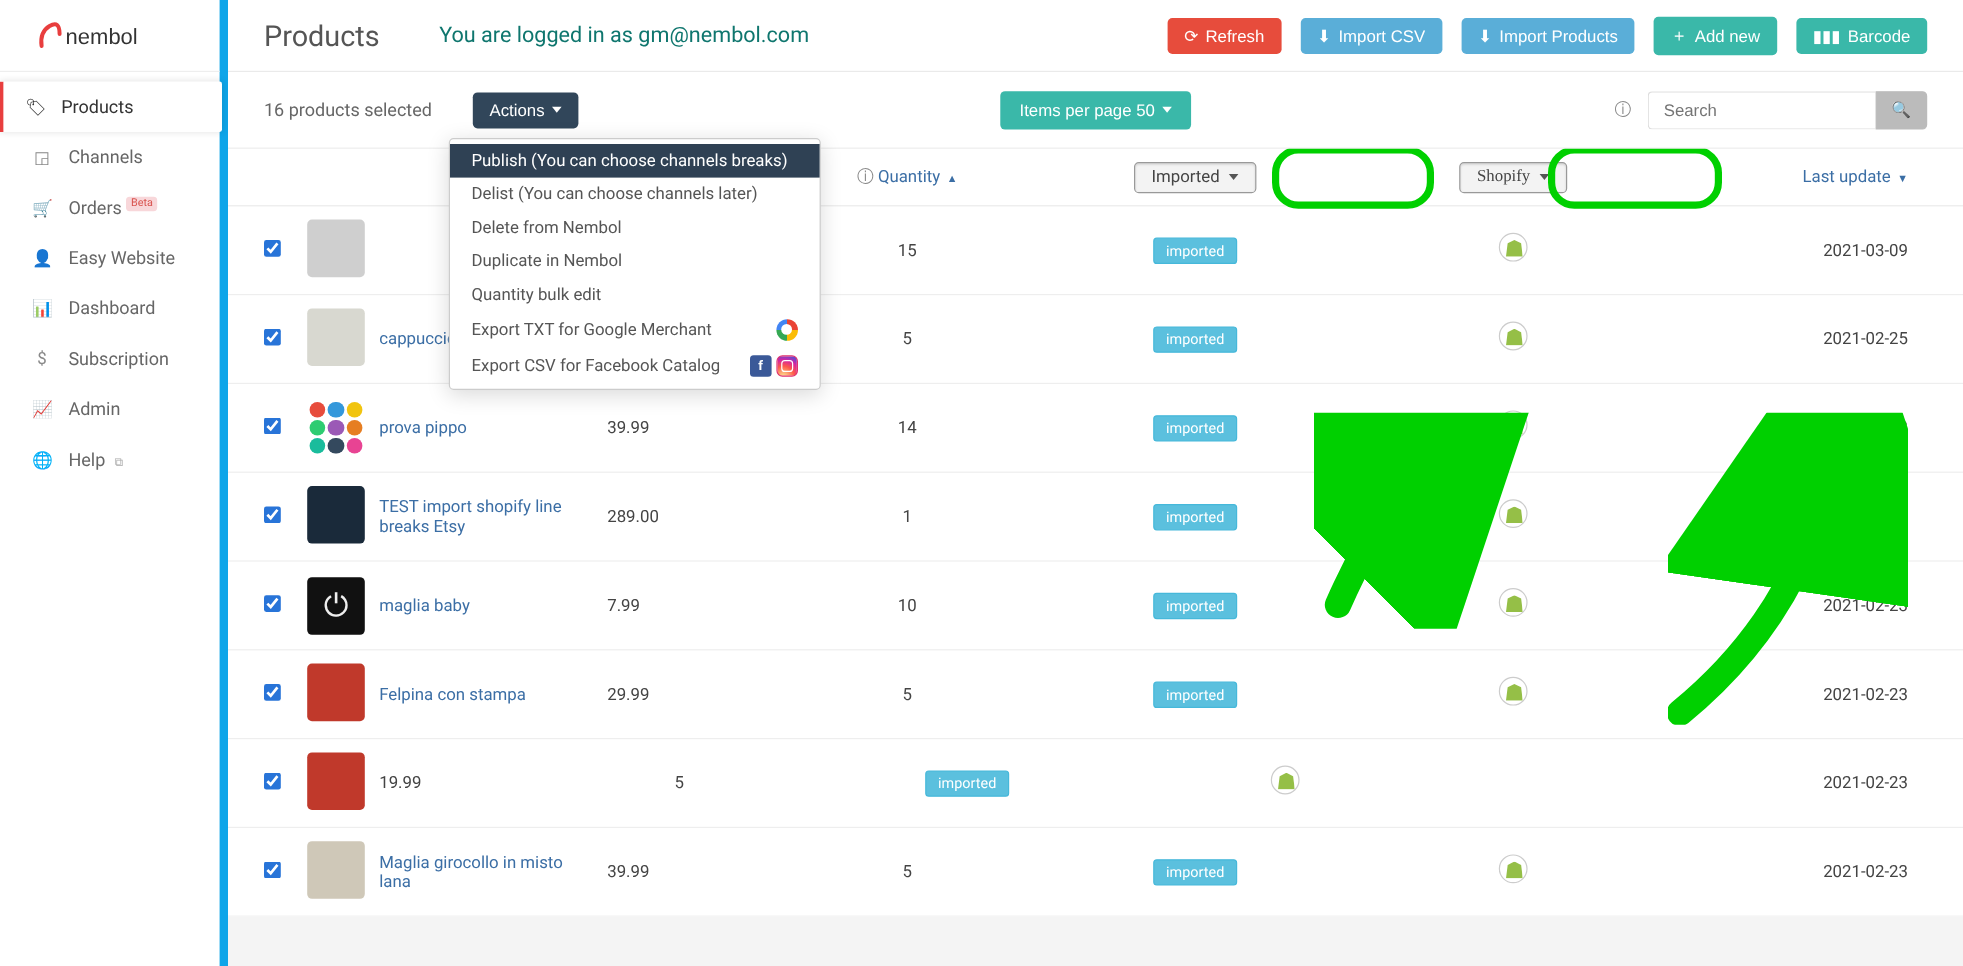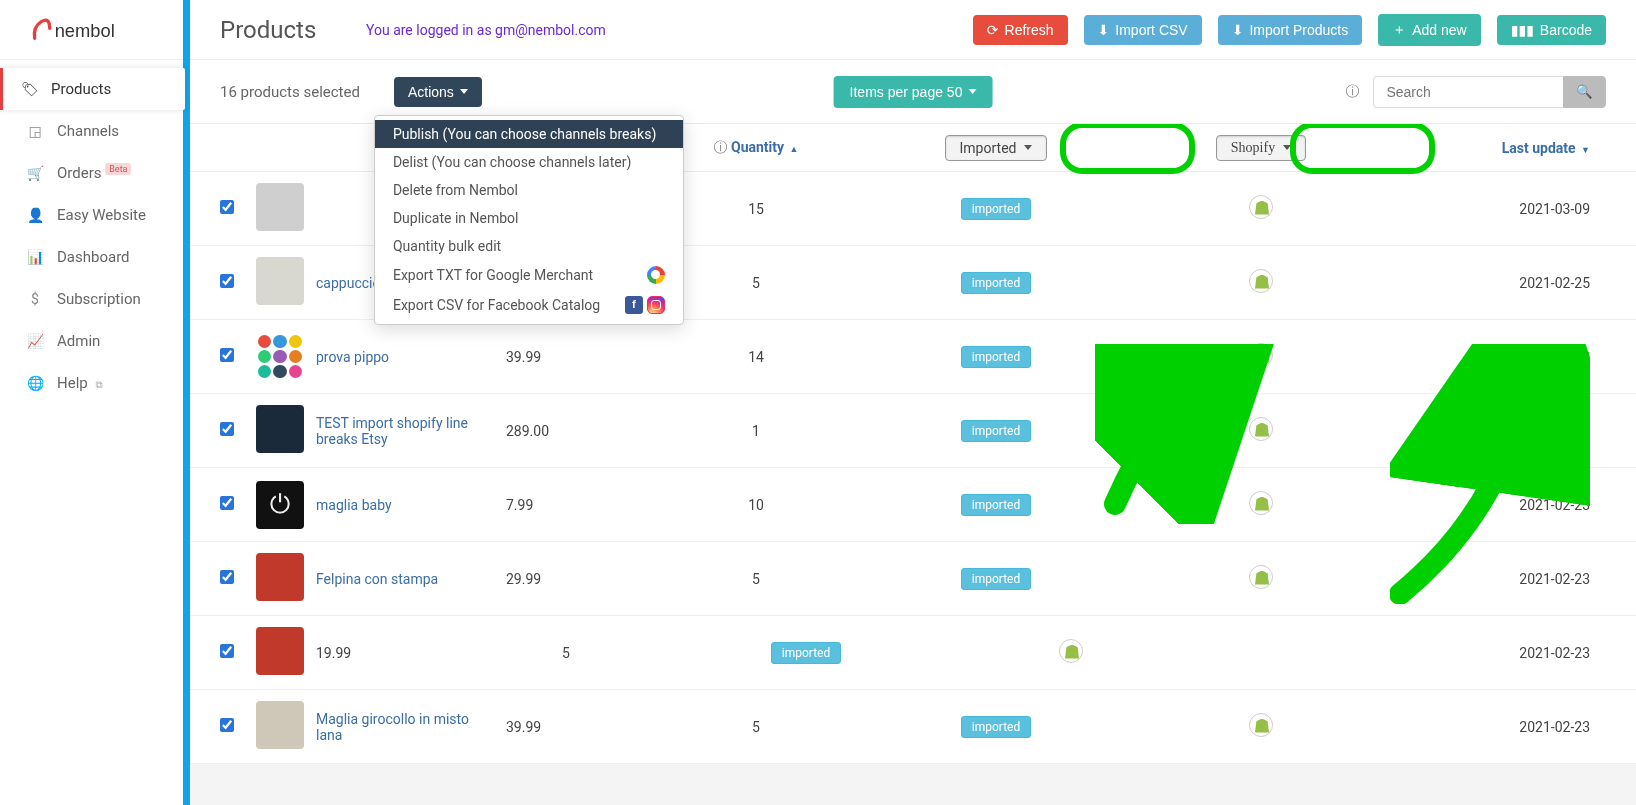--- a/index.html
+++ b/index.html
@@ -17,21 +17,21 @@
     .nav-item.active .nav-icon { color: #333; }
     .nav-item .nav-label { font-size: 15px; }
     .badge-beta { font-size: 9px; background: #f8d7da; color: #d9534f; padding: 1px 4px; border-radius: 3px; vertical-align: super; }
     .ext-icon { font-size: 10px; color: #aaa; margin-left: 4px; }
 
     
     .main { margin-left: 190px; height: 100vh; display: flex; flex-direction: column; }
 
     .topbar { background: #fff; height: 60px; display: flex; align-items: center; padding: 0 30px; border-bottom: 1px solid #eaeaea; gap: 16px; }
     .page-title { font-size: 24px; color: #555; font-weight: 400; width: 130px; }
-    .login-status { color: #6d28d9; font-size: 14px; flex: 1; }
+    .login-status { color: #0f766e; font-size: 18px; flex: 1; }
     .btn { display: inline-flex; align-items: center; gap: 6px; padding: 7px 14px; border-radius: 4px; color: #fff; font-size: 14px; cursor: pointer; border: none; }
     .btn-red { background: #e74c3c; }
     .btn-blue { background: #5bc0de; background: #5aaed8; }
     .btn-teal { background: #3ab8a9; }
 
     .controlbar { background: #fff; height: 64px; display: flex; align-items: center; padding: 0 30px; gap: 14px; border-bottom: 1px solid #eaeaea; position: relative; }
     .selected-count { color: #666; font-size: 15px; }
     .actions-wrap { position: relative; padding-left: 20px; }
     .btn-actions { background: #31465a; color: #fff; padding: 7px 14px; border-radius: 4px; font-size: 14px; display: inline-flex; align-items: center; gap: 6px; cursor: pointer; border: none; }
     .caret { display: inline-block; width: 0; height: 0; border-left: 4px solid transparent; border-right: 4px solid transparent; border-top: 5px solid currentColor; vertical-align: middle; }
@@ -49,21 +49,21 @@
     .spacer { flex: 1; }
     .items-per-page { background: #3ab8a9; color: #fff; padding: 8px 16px; border-radius: 4px; font-size: 14px; cursor: pointer; border: none; display: inline-flex; align-items: center; gap: 6px; }
     .info-icon { color: #888; font-size: 14px; }
     .search-wrap { display: flex; }
     .search-input { border: 1px solid #ddd; border-right: none; border-radius: 4px 0 0 4px; padding: 7px 12px; font-size: 14px; width: 190px; }
     .search-btn { background: #bbb; border: 1px solid #bbb; border-radius: 0 4px 4px 0; color: #fff; padding: 0 12px; cursor: pointer; }
 
     
     .tablewrap { background: #fff; overflow: hidden; }
     .thead { display: flex; align-items: center; height: 48px; border-bottom: 1px solid #eaeaea; color: #666; font-size: 14px; padding: 0 30px; position: relative; }
-    .thead .sortable { color: #3b6ea5; cursor: pointer; font-weight: bold; }
+    .thead .sortable { color: #3b6ea5; cursor: pointer; }
     .thead .sort-caret { font-size: 9px; color: #3b6ea5; margin-left: 2px; }
     .trow { display: flex; align-items: center; min-height: 74px; border-bottom: 1px solid #eee; padding: 10px 30px; position: relative; }
 
     .col-chk   { width: 36px;  flex-shrink: 0; }
     .col-img   { width: 60px;  flex-shrink: 0; }
     .col-title { width: 190px; flex-shrink: 0; padding-right: 10px; }
     .col-price { width: 150px; flex-shrink: 0; text-align: left; }
     .col-qty   { width: 200px; flex-shrink: 0; text-align: center; }
     .col-imp   { width: 280px; flex-shrink: 0; text-align: center; }
     .col-shop  { width: 250px; flex-shrink: 0; text-align: center; font-family: Liberation Serif, serif; }

